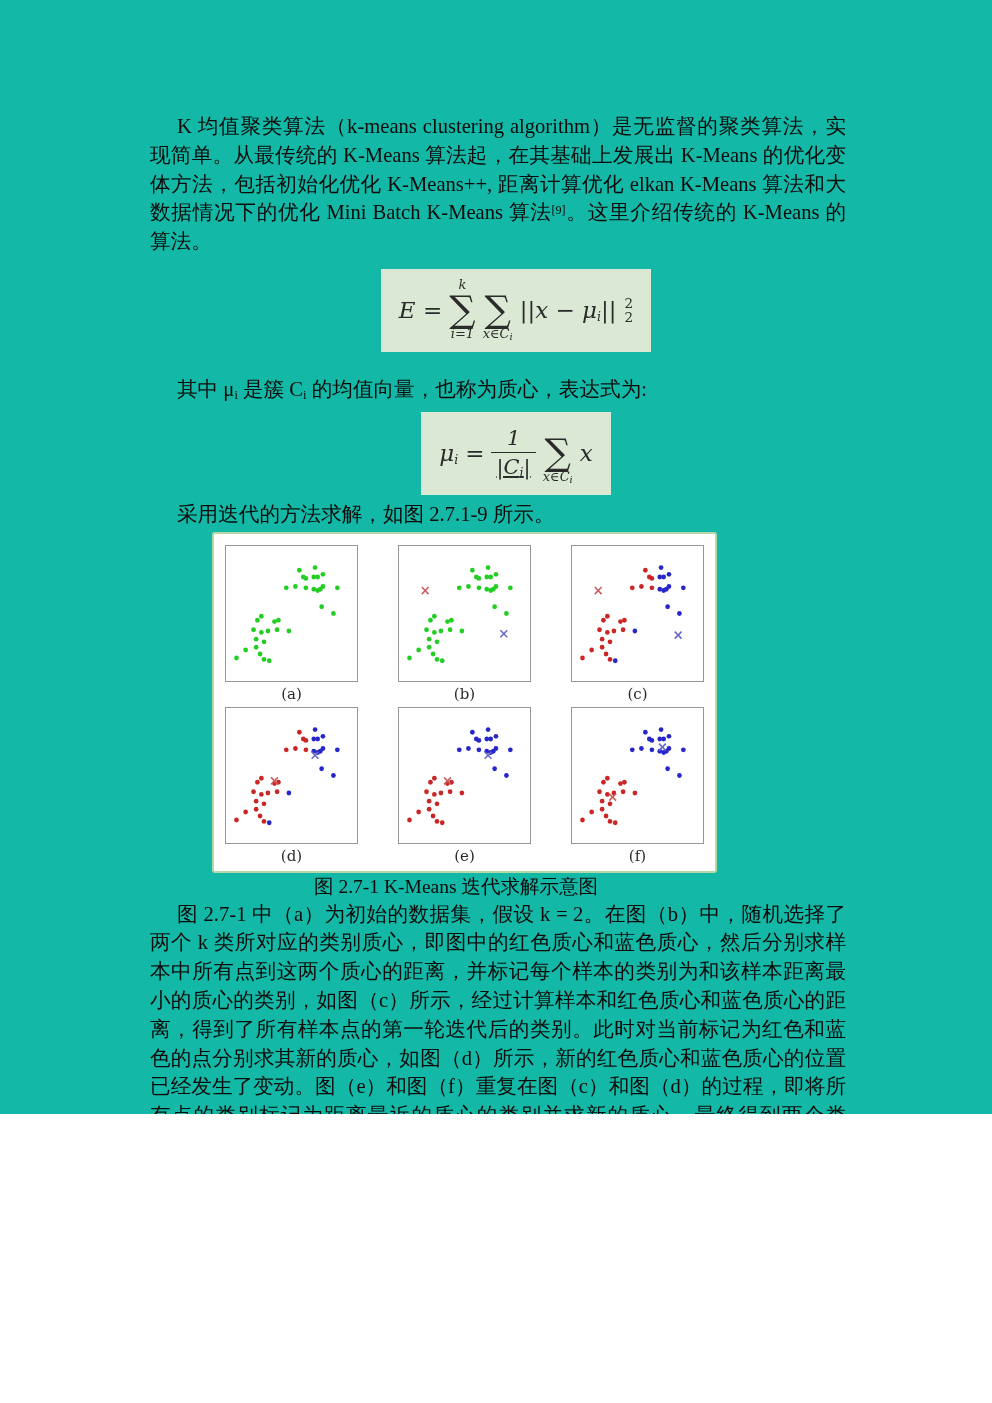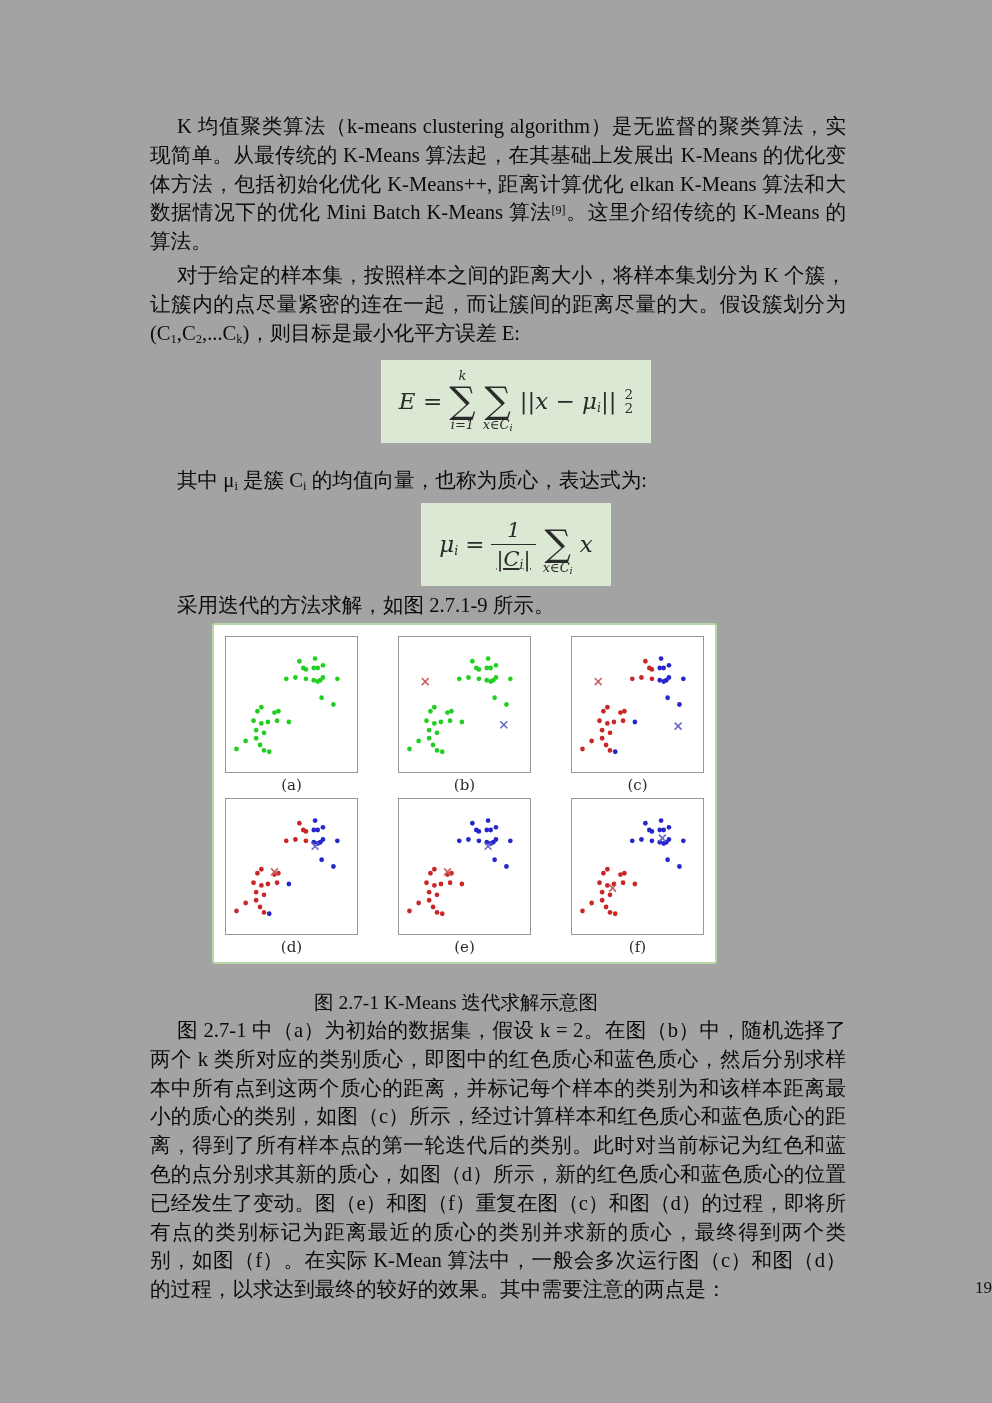--- a/index.html
+++ b/index.html
@@ -1,21 +1,21 @@
 <!DOCTYPE html>
 <html><head>
 <meta charset="utf-8">
 <style>
   html,body { margin:0; padding:0; background:#ffffff; }
   body {
     width:992px; height:1403px; position:relative;
     font-family:"Liberation Serif","DejaVu Serif",serif;
     color:#000;
   }
-  .page { position:relative; width:992px; height:1403px; overflow:hidden; background:#a3a3a3; }
+  .page { position:relative; width:992px; height:1114px; overflow:hidden; background:#14b8a6; }
   .content { position:absolute; left:150px; top:112px; width:696px; }
 
   .para {
     margin:0; font-size:20.6px; line-height:28.8px;
     text-align:justify; color:#0b0b0b;
   }
   .para.indent { text-indent:27px; }
   .para.mt6 { margin-top:5px; }
   sub, sup { font-size:12.5px; line-height:0; }
   sub { vertical-align:-0.22em; }
@@ -60,39 +60,38 @@
   .plotbox {
     width:133px; height:137px; box-sizing:border-box;
     border:1.5px solid #979797; background:#fff; display:block;
   }
   .plabel {
     font-size:15px; color:#2a2a2a; margin-top:3px; height:19px; line-height:19px;
     font-family:"DejaVu Serif","Liberation Serif",serif;
   }
 
   .caption {
-    margin-top:25px; text-align:center; font-size:19.5px; color:#0b0b0b;
+    text-align:center; font-size:19.5px; color:#0b0b0b;
   }
   .caption-wrap { position:relative; left:-42px; }
   .body-after-fig { }
 
   .page-number {
     position:absolute; left:0; top:1278px; width:100%;
     text-align:right; font-size:17px; color:#111;
   }
 </style>
 </head>
 <body>
 
 <div class="page">
   <div class="content">
 
     <p class="para indent"><span>K 均值聚类算法（k-means clustering algorithm）是无监督的聚类算法，实现简单。从最传统的 K-Means 算法起，在其基础上发展出 K-Means 的优化变体方法，包括初始化优化 K-Means++, 距离计算优化 elkan K-Means 算法和大数据情况下的优化 Mini Batch K-Means 算法</span><sup>[9]</sup><span>。这里介绍传统的 K-Means 的算法。</span></p>
 
-    <p class="para indent mt6"><span>对于给定的样本集，按照样本之间的距离大小，将样本集划分为 K 个簇，让簇内的点尽量紧密的连在一起，而让簇间的距离尽量的大。假设簇划分为</span><span>(C</span><sub>1</sub><span>,C</span><sub>2</sub><span>,...C</span><sub>k</sub><span>)，则目标是最小化平方误差 E:</span></p>
 
     <div class="formula-line f1">
       <div class="formula-box" style="background: rgb(219, 232, 212);">
         <div class="formula-row">
           <span class="nowrap">E =</span>
           <span class="bigsum">
             <span class="lim">k</span>
             <span class="sigma">∑</span>
             <span class="lim">i=1</span>
           </span>

